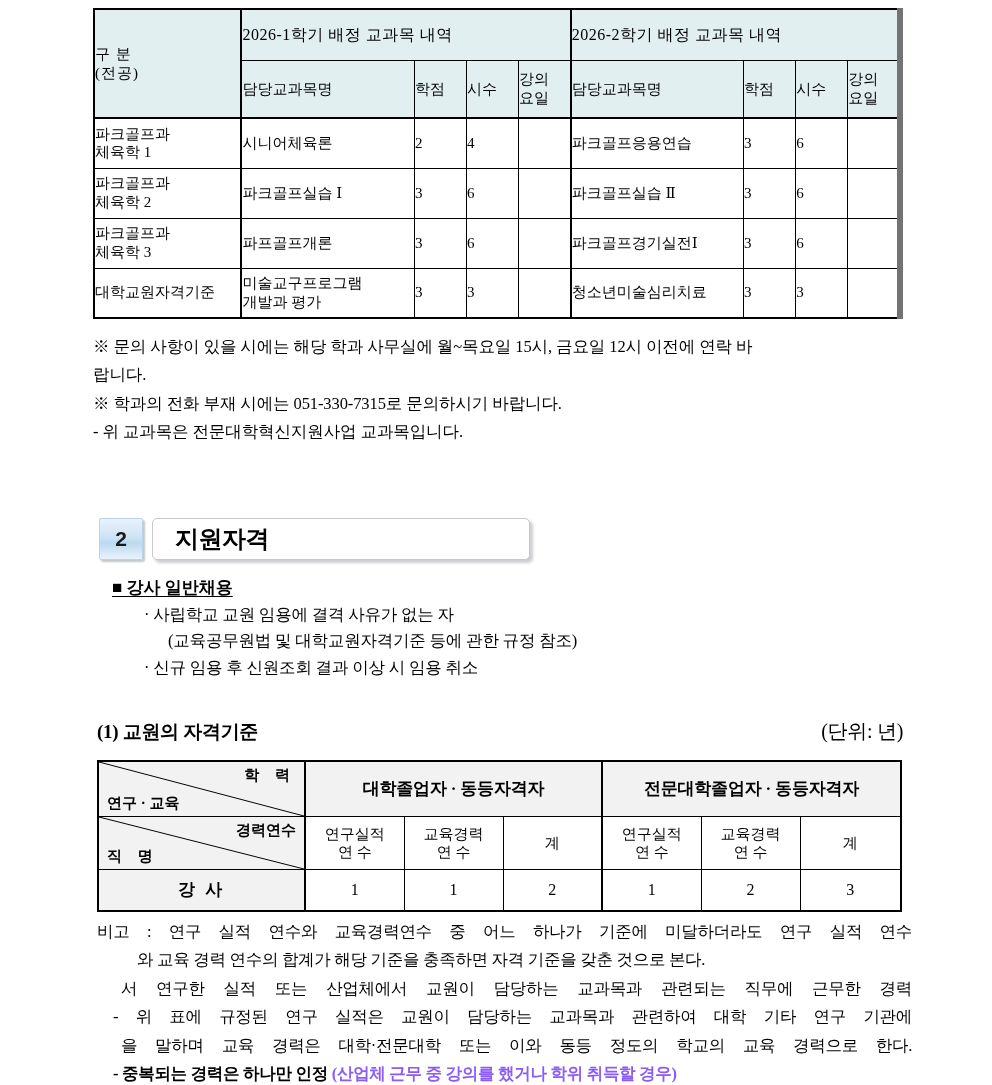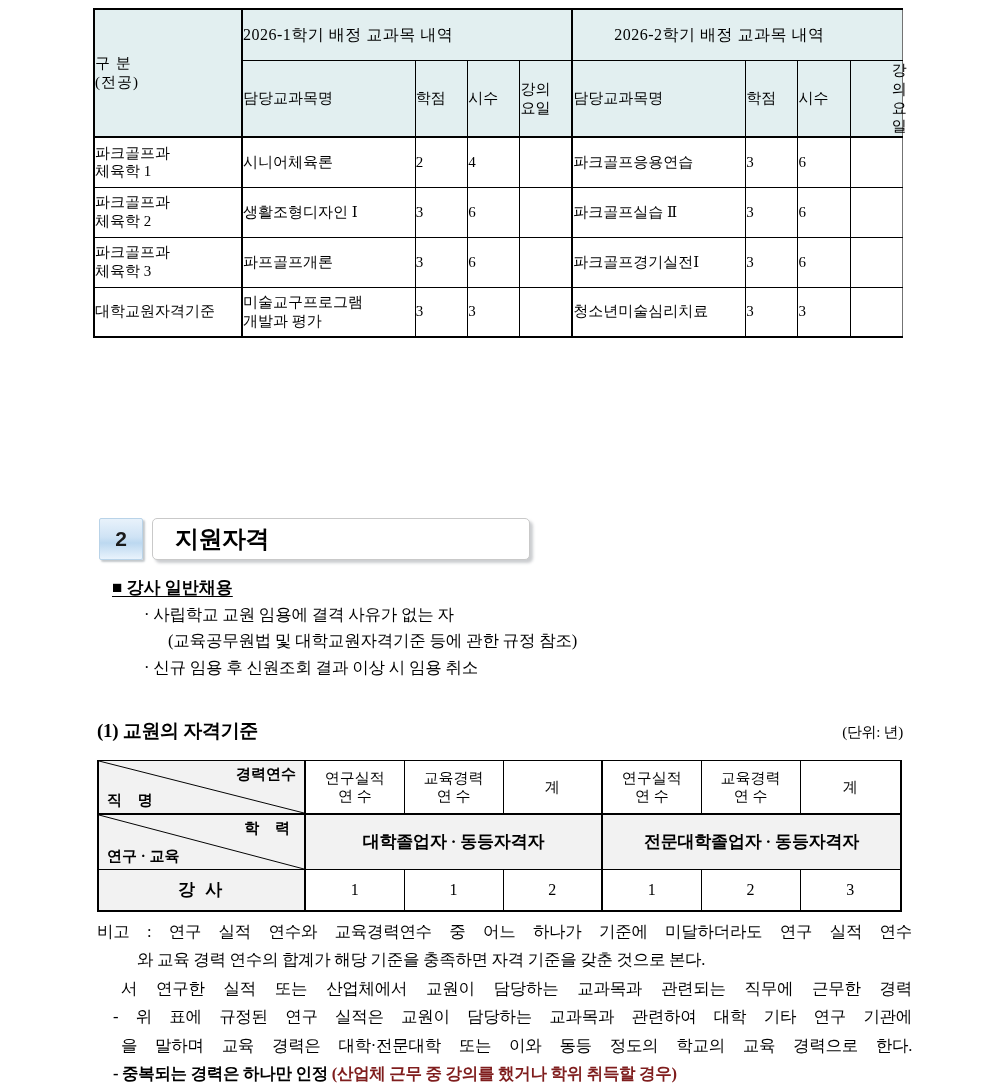--- a/index.html
+++ b/index.html
@@ -40,21 +40,21 @@
     text-align: left;
     vertical-align: middle;
     padding: 0;
     font-weight: normal;
     line-height: 1.25;
   }
   table.t1 thead th {
     background: #e2eff0;
   }
   .t1 .outer-l { border-left: 2px solid #000; }
-  .t1 .outer-r { border-right: 1px solid #737373; padding-left: 41px; }
+  .t1 .outer-r { border-right: 6px solid #737373; }
   .t1 .outer-t { border-top: 2px solid #000; }
   .t1 .outer-b { border-bottom: 2px solid #000; }
   .t1 .thick-v { border-left: 2px solid #000; }
   .t1 .hdr-bot { border-bottom: 2px solid #000; }
 
   .cell-2line { white-space: pre-line; }
 
   .col-gubun   { width: 133px; }
   .col-subject { width: 156px; }
   .col-hakjeom { width: 47px; }
@@ -154,21 +154,21 @@
     display: flex;
     align-items: baseline;
     justify-content: space-between;
   }
   .h1-line .t {
     font-weight: bold;
     font-size: 19px;
     letter-spacing: -0.3px;
   }
   .h1-line .u {
-    font-size: 15px;
+    font-size: 20px;
     letter-spacing: -0.3px;
   }
 
   
   .t2-wrap {
     position: absolute;
     left: 97px;
     top: 760px;
     width: 803px;
   }
@@ -315,21 +315,21 @@
           <td>4</td>
           <td></td>
           <td class="thick-v">파크골프응용연습</td>
           <td>3</td>
           <td>6</td>
           <td class="outer-r"></td>
         </tr>
         <tr>
           <td class="outer-l cell-2line">파크골프과
 체육학 2</td>
-          <td class="thick-v">생활조형디자인 Ⅰ</td>
+          <td class="thick-v">파크골프실습 Ⅰ</td>
           <td>3</td>
           <td>6</td>
           <td></td>
           <td class="thick-v">파크골프실습 Ⅱ</td>
           <td>3</td>
           <td>6</td>
           <td class="outer-r"></td>
         </tr>
         <tr>
           <td class="outer-l cell-2line">파크골프과
@@ -352,20 +352,26 @@
           <td class="outer-b"></td>
           <td class="thick-v outer-b">청소년미술심리치료</td>
           <td class="outer-b">3</td>
           <td class="outer-b">3</td>
           <td class="outer-r outer-b"></td>
         </tr>
       </tbody>
     </table>
   </div>
 
+  <div class="notes">
+    <p class="wrapline">※ 문의 사항이 있을 시에는 해당 학과 사무실에 월~목요일 15시, 금요일 12시 이전에 연락 바</p>
+    <p>랍니다.</p>
+    <p>※ 학과의 전화 부재 시에는 051-330-7315로 문의하시기 바랍니다.</p>
+    <p>- 위 교과목은 전문대학혁신지원사업 교과목입니다.</p>
+  </div>
 
   <div class="sec2">
     <div class="sec2-num">2</div>
     <div class="sec2-title">지원자격</div>
   </div>
 
   <div class="qual">
     <p class="head">■ 강사 일반채용</p>
     <p class="lv2">· 사립학교 교원 임용에 결격 사유가 없는 자</p>
     <p class="lv3">(교육공무원법 및 대학교원자격기준 등에 관한 규정 참조)</p>
@@ -382,50 +388,50 @@
       <colgroup>
         <col class="c-w1">
           <col class="c-w2">
           <col class="c-w3">
           <col class="c-w4">
           <col class="c-w5">
           <col class="c-w6">
           <col class="c-w7">
       </colgroup>
       <thead>
+        <tr>
+          <th class="diag ot ol" style="height:54px;">
+            <svg class="dg" viewBox="0 0 207 54" preserveAspectRatio="none">
+              <line x1="0" y1="0" x2="207" y2="54" stroke="#000" stroke-width="1"></line>
+            </svg>
+            <span class="tr-lbl sp3">학   력</span>
+            <span class="bl-lbl">연구 · 교육</span>
+          </th>
+          <th colspan="3" class="grp ot tv">대학졸업자 · 동등자격자</th>
+          <th colspan="3" class="grp ot tv orr">전문대학졸업자 · 동등자격자</th>
+        </tr>
         <tr>
           <th class="diag ol" style="height:52px;">
             <svg class="dg" viewBox="0 0 207 52" preserveAspectRatio="none">
               <line x1="0" y1="0" x2="207" y2="52" stroke="#000" stroke-width="1"></line>
             </svg>
             <span class="tr-lbl">경력연수</span>
             <span class="bl-lbl sp3">직   명</span>
           </th>
           <th class="sub tv">연구실적
 연   수</th>
           <th class="sub">교육경력
 연   수</th>
           <th class="sub">계</th>
           <th class="sub tv">연구실적
 연   수</th>
           <th class="sub">교육경력
 연   수</th>
           <th class="sub orr">계</th>
         </tr>
-        <tr>
-          <th class="diag ot ol" style="height:54px;">
-            <svg class="dg" viewBox="0 0 207 54" preserveAspectRatio="none">
-              <line x1="0" y1="0" x2="207" y2="54" stroke="#000" stroke-width="1"></line>
-            </svg>
-            <span class="tr-lbl sp3">학   력</span>
-            <span class="bl-lbl">연구 · 교육</span>
-          </th>
-          <th colspan="3" class="grp ot tv">대학졸업자 · 동등자격자</th>
-          <th colspan="3" class="grp ot tv orr">전문대학졸업자 · 동등자격자</th>
-        </tr>
       </thead>
       <tbody>
         <tr>
           <td class="rowhdr ol ob">강 사</td>
           <td class="val tv ob">1</td>
           <td class="val ob">1</td>
           <td class="val ob">2</td>
           <td class="val tv ob">1</td>
           <td class="val ob">2</td>
           <td class="val orr ob">3</td>
@@ -433,16 +439,16 @@
       </tbody>
     </table>
   </div>
 
   <div class="remarks">
     <p class="just">비고 : 연구 실적 연수와 교육경력연수 중 어느 하나가 기준에 미달하더라도 연구 실적 연수</p>
     <p class="ind1">와 교육 경력 연수의 합계가 해당 기준을 충족하면 자격 기준을 갖춘 것으로 본다.</p>
     <p class="just ind2">서 연구한 실적 또는 산업체에서 교원이 담당하는 교과목과 관련되는 직무에 근무한 경력</p>
     <p class="just ind3">- 위 표에 규정된 연구 실적은 교원이 담당하는 교과목과 관련하여 대학 기타 연구 기관에</p>
     <p class="just ind2">을 말하며 교육 경력은 대학·전문대학 또는 이와 동등 정도의 학교의 교육 경력으로 한다.</p>
-    <p class="ind3"><span class="bold">- 중복되는 경력은 하나만 인정 </span><span class="red" style="color: #7f1d1d;">(산업체 근무 중 강의를 했거나 학위 취득할 경우)</span></p>
+    <p class="ind3"><span class="bold">- 중복되는 경력은 하나만 인정 </span><span class="red" style="color: #8b5cf6;">(산업체 근무 중 강의를 했거나 학위 취득할 경우)</span></p>
   </div>
 
 </div>
 
 </body></html>

